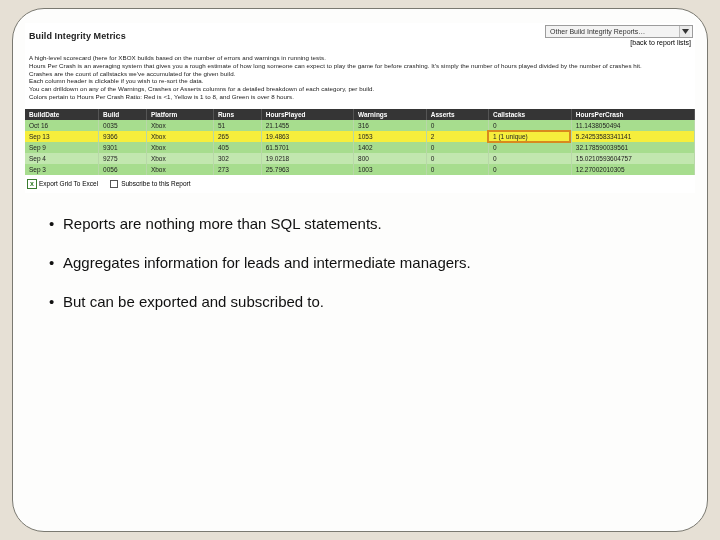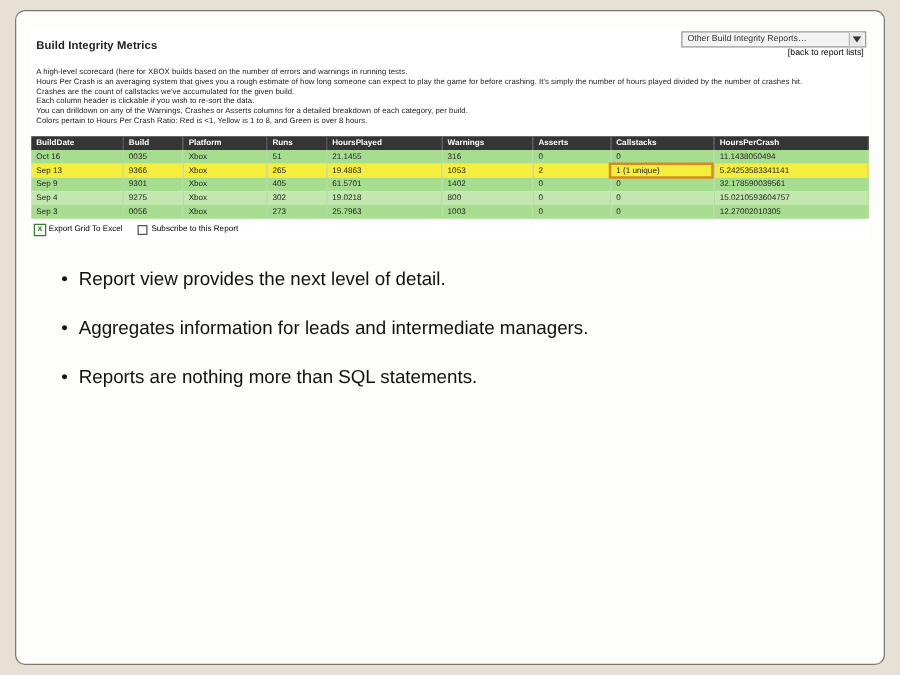--- a/index.html
+++ b/index.html
@@ -11,21 +11,21 @@
     position: relative;
   }
   .slide {
     position: absolute;
     left: 12px;
     top: 8px;
     width: 696px;
     height: 524px;
     background: #fdfdfc;
     border: 1.5px solid #7a7971;
-    border-radius: 8px;
+    border-radius: 32px;
     padding: 14px 12px 10px 12px;
   }
   .report-panel {
     width: 100%;
     background: #fff;
     font-size: 7px;
     color: #222;
   }
   .rp-header {
     display: flex;
@@ -277,18 +277,18 @@
         <span>Export Grid To Excel</span>
       </span>
       <span class="subscribe-link">
         <span class="sub-icon"></span>
         <span>Subscribe to this Report</span>
       </span>
     </div>
   </div>
 
   <ul class="bullets">
-    <li>Report view provides the next level of detail.</li>
+    <li>Reports are nothing more than SQL statements.</li>
     <li>Aggregates information for leads and intermediate managers.</li>
-    <li>Reports are nothing more than SQL statements.</li>
+    <li>But can be exported and subscribed to.</li>
   </ul>
 
 </div>
 
 </body></html>

